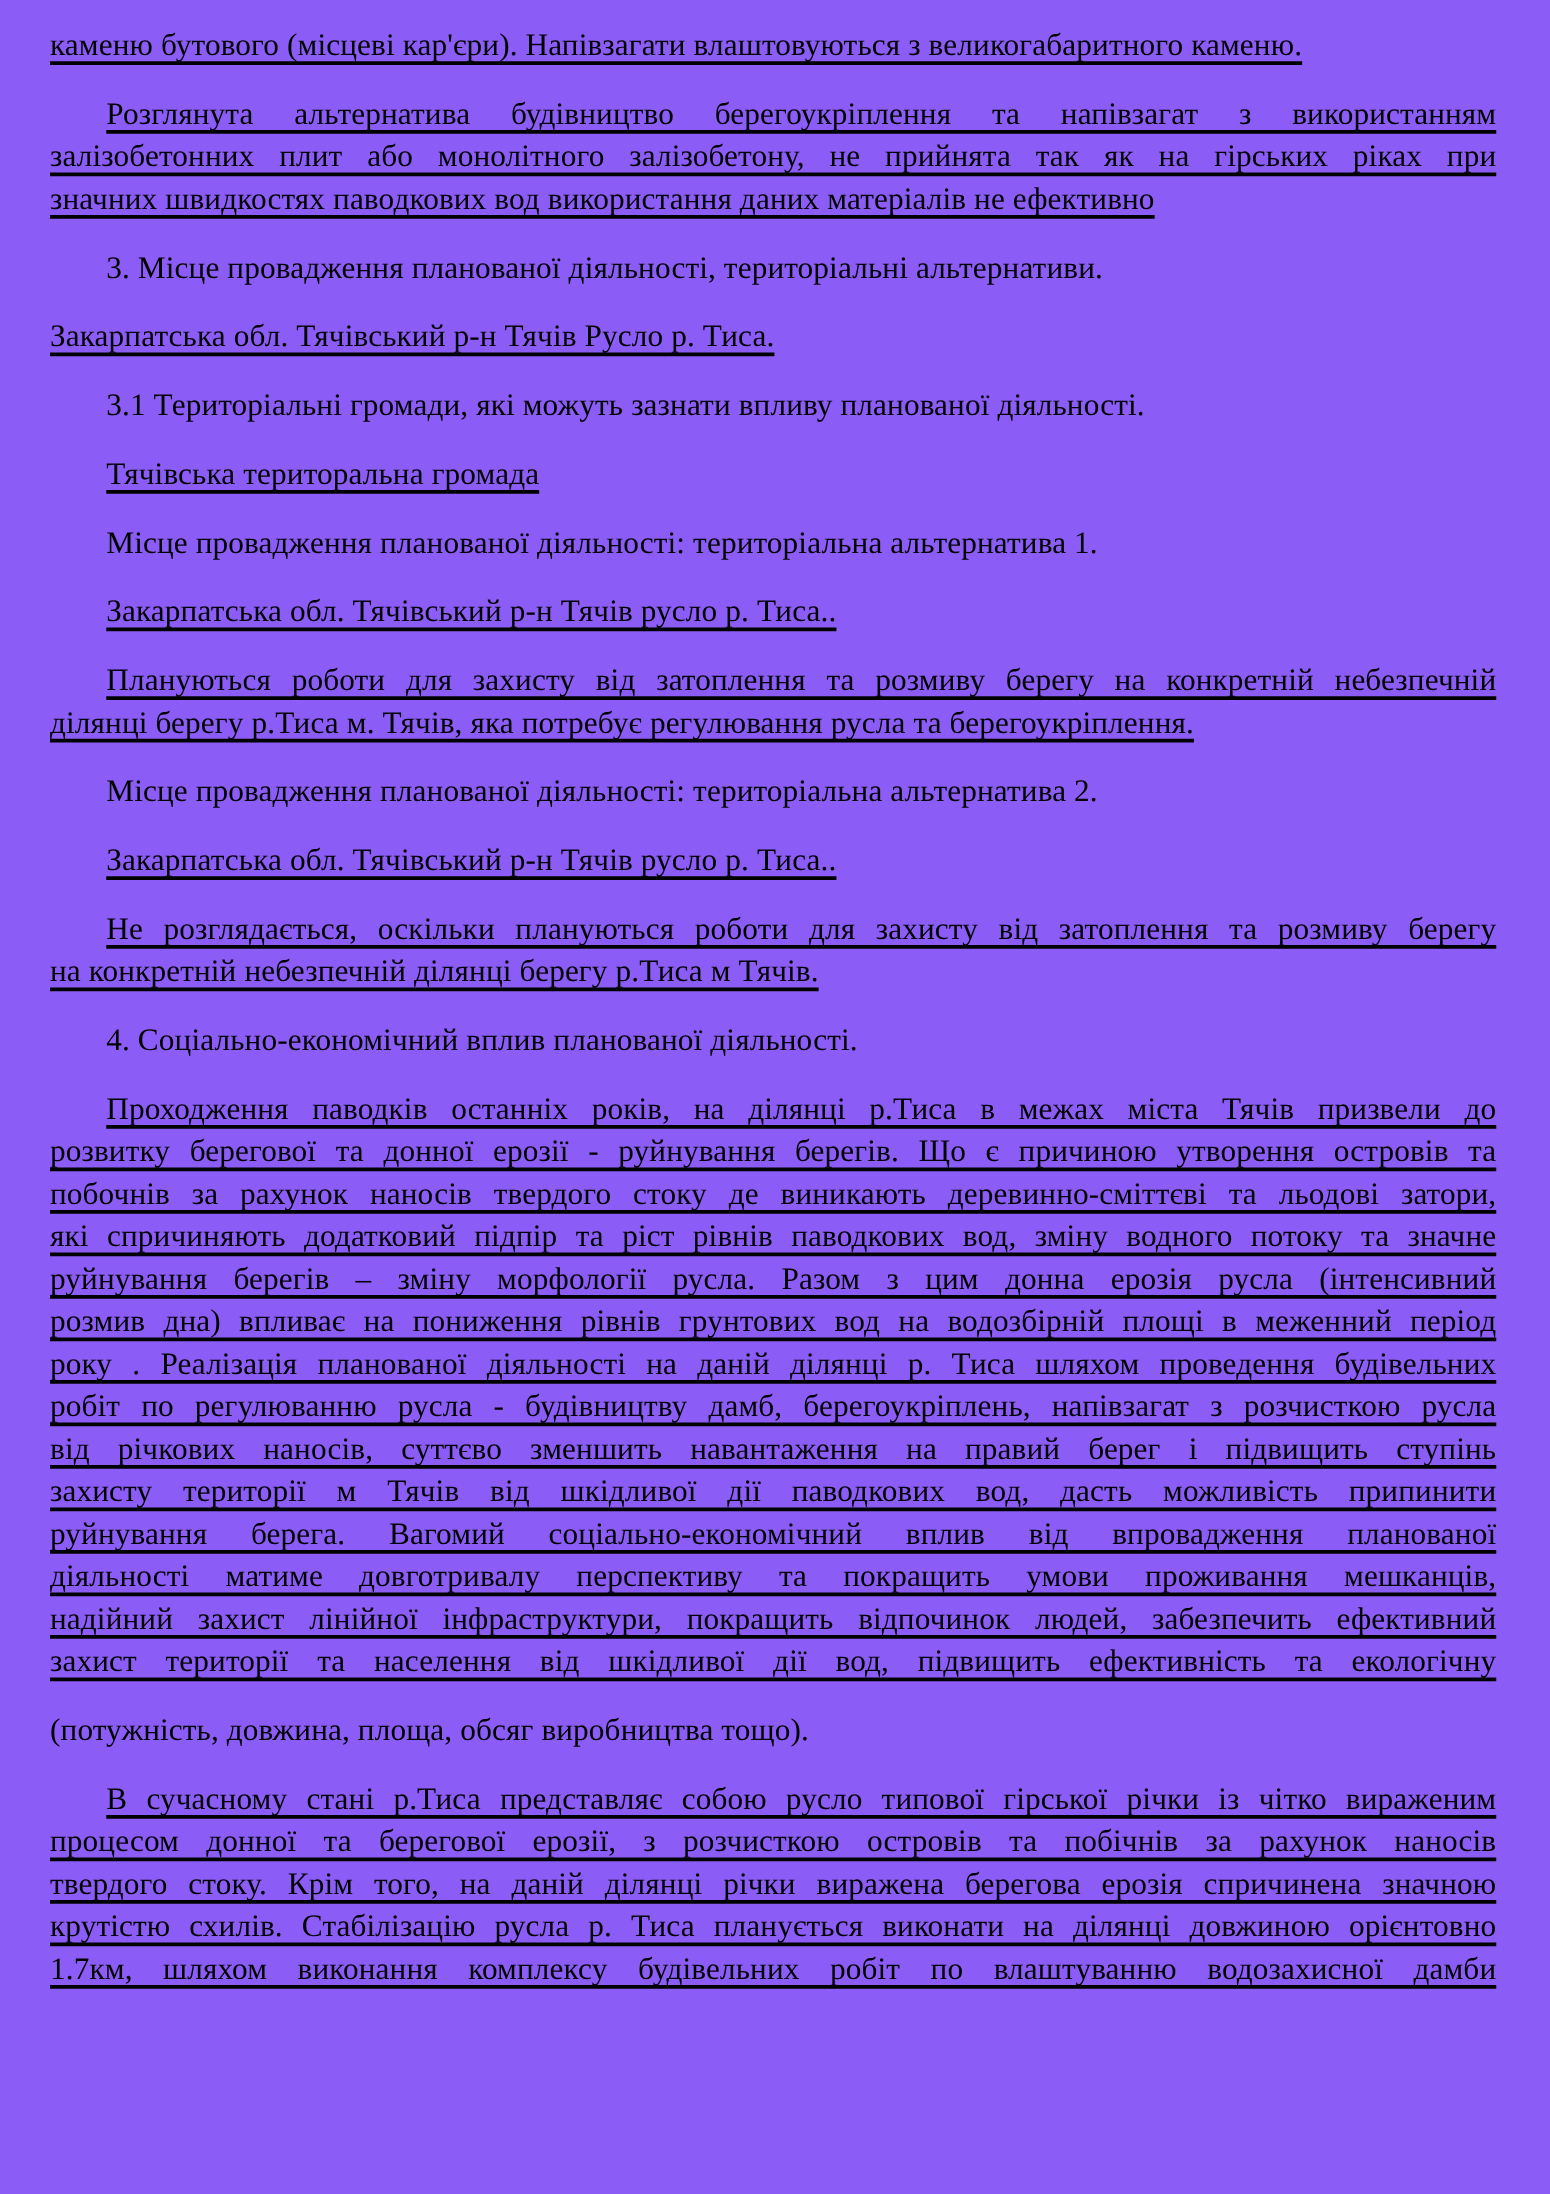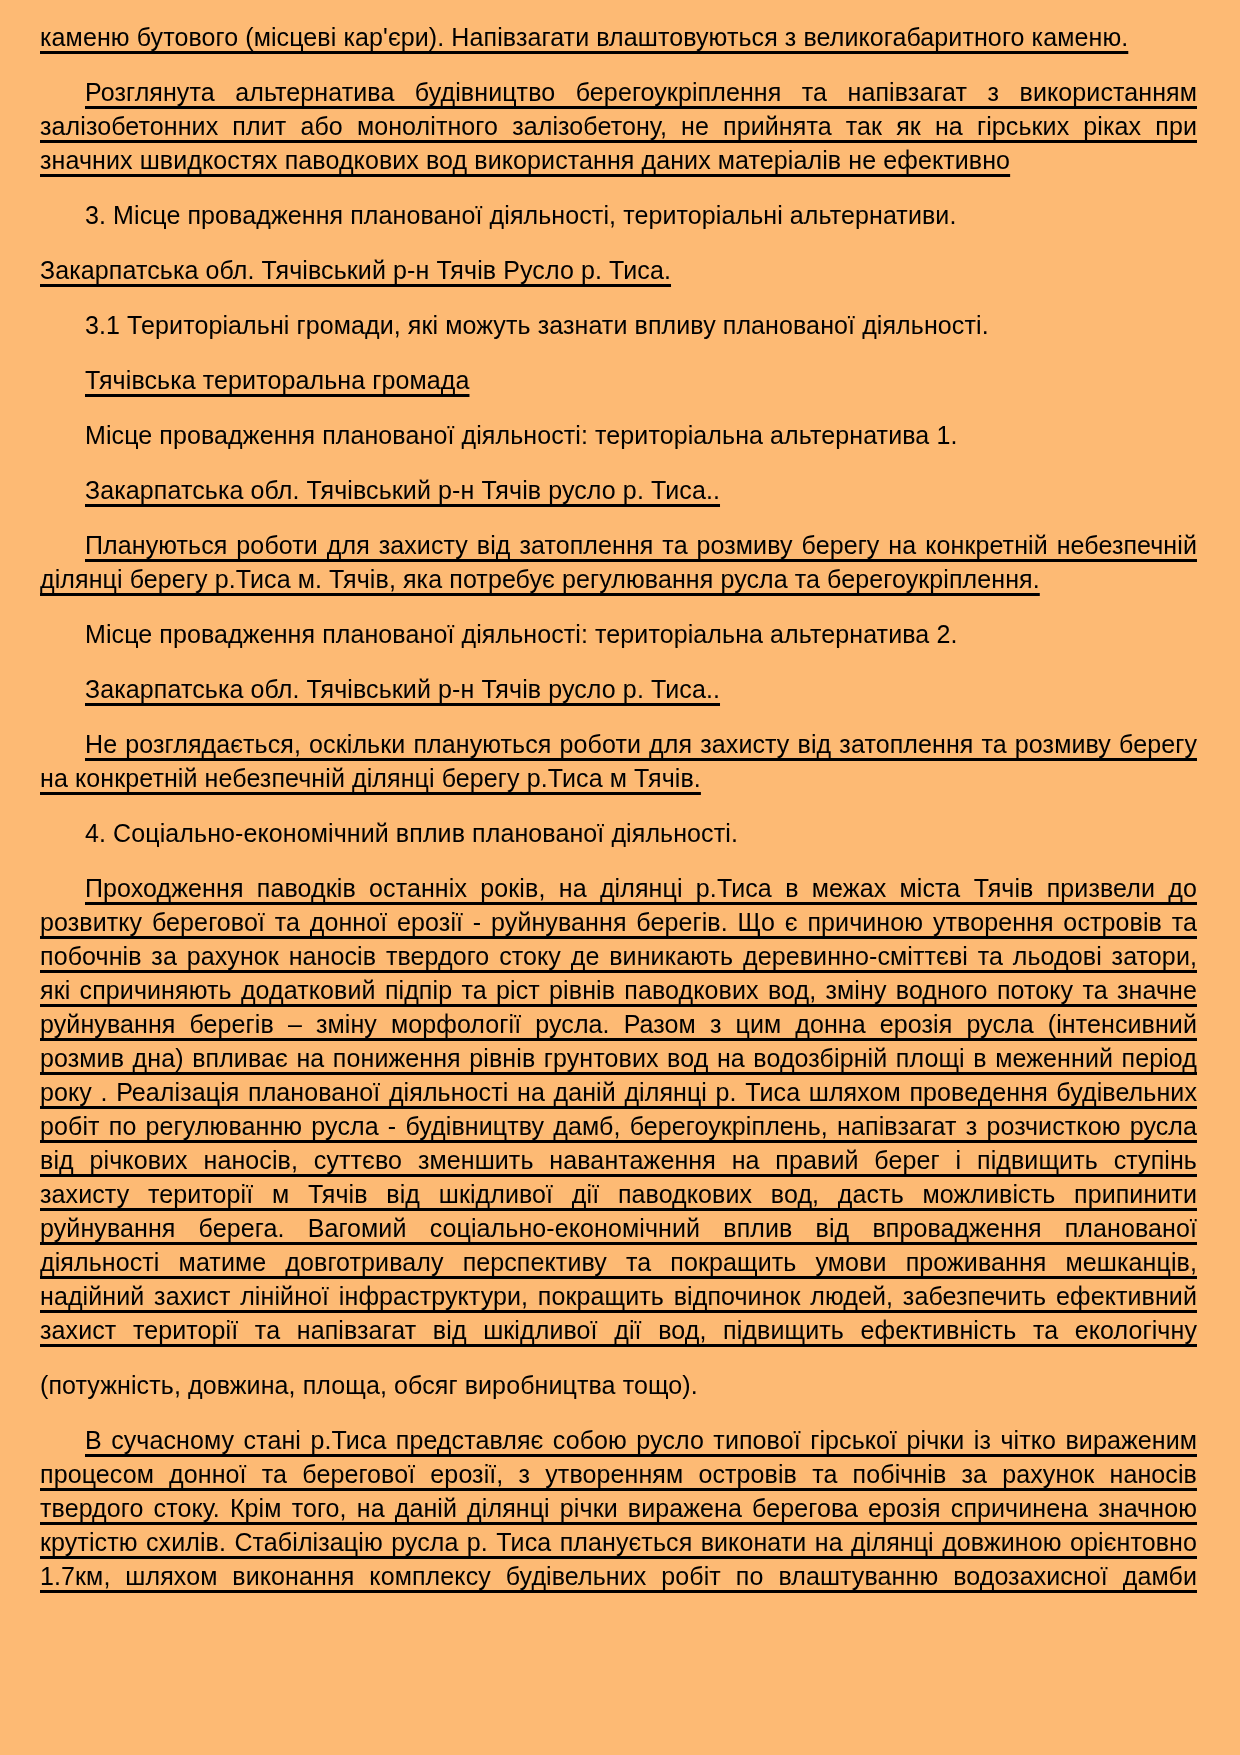--- a/index.html
+++ b/index.html
@@ -4,23 +4,23 @@
 <style>
   html, body {
     margin: 0;
     padding: 0;
     background: #ffffff;
   }
   .page {
     position: relative;
     width: 1240px;
     height: 1755px;
-    background: #fdba74;
+    background: #8b5cf6;
     overflow: hidden;
-    font-family: Liberation Sans, sans-serif;
+    font-family: Liberation Serif, serif;
     color: #000000;
   }
   .doc-body {
     padding: 20px 43px 0 40px;
   }
   .para {
     margin: 0 0 21px 0;
     font-size: 25px;
     line-height: 34px;
     letter-spacing: 0.1px;
@@ -100,26 +100,26 @@
         <div class="line just" data-name="text-line">які спричиняють додатковий підпір та ріст рівнів паводкових вод, зміну водного потоку та значне</div>
         <div class="line just" data-name="text-line">руйнування берегів – зміну морфології русла. Разом з цим донна ерозія русла (інтенсивний</div>
         <div class="line just" data-name="text-line">розмив дна) впливає на пониження рівнів грунтових вод на водозбірній площі в меженний період</div>
         <div class="line just" data-name="text-line">року . Реалізація планованої діяльності на даній ділянці р. Тиса шляхом проведення будівельних</div>
         <div class="line just" data-name="text-line">робіт по регулюванню русла - будівництву дамб, берегоукріплень, напівзагат з розчисткою русла</div>
         <div class="line just" data-name="text-line">від річкових наносів, суттєво зменшить навантаження на правий берег і підвищить ступінь</div>
         <div class="line just" data-name="text-line">захисту території м Тячів від шкідливої дії паводкових вод, дасть можливість припинити</div>
         <div class="line just" data-name="text-line">руйнування берега. Вагомий соціально-економічний вплив від впровадження планованої</div>
         <div class="line just" data-name="text-line">діяльності матиме довготривалу перспективу та покращить умови проживання мешканців,</div>
         <div class="line just" data-name="text-line">надійний захист лінійної інфраструктури, покращить відпочинок людей, забезпечить ефективний</div>
-        <div class="line just" data-name="text-line">захист території та напівзагат від шкідливої дії вод, підвищить ефективність та екологічну</div>
+        <div class="line just" data-name="text-line">захист території та населення від шкідливої дії вод, підвищить ефективність та екологічну</div>
       </div>
       <div class="para" data-name="p-section-5-heading">
         <div class="line" data-name="text-line">(потужність, довжина, площа, обсяг виробництва тощо).</div>
       </div>
       <div class="para u" data-name="p-technical-characteristics">
         <div class="line just ind" data-name="text-line">В сучасному стані р.Тиса представляє собою русло типової гірської річки із чітко вираженим</div>
-        <div class="line just" data-name="text-line">процесом донної та берегової ерозії, з утворенням островів та побічнів за рахунок наносів</div>
+        <div class="line just" data-name="text-line">процесом донної та берегової ерозії, з розчисткою островів та побічнів за рахунок наносів</div>
         <div class="line just" data-name="text-line">твердого стоку. Крім того, на даній ділянці річки виражена берегова ерозія спричинена значною</div>
         <div class="line just" data-name="text-line">крутістю схилів. Стабілізацію русла р. Тиса планується виконати на ділянці довжиною орієнтовно</div>
         <div class="line just" data-name="text-line">1.7км, шляхом виконання комплексу будівельних робіт по влаштуванню водозахисної дамби</div>
       </div>
     </div>
 </div>
 
 </body></html>

